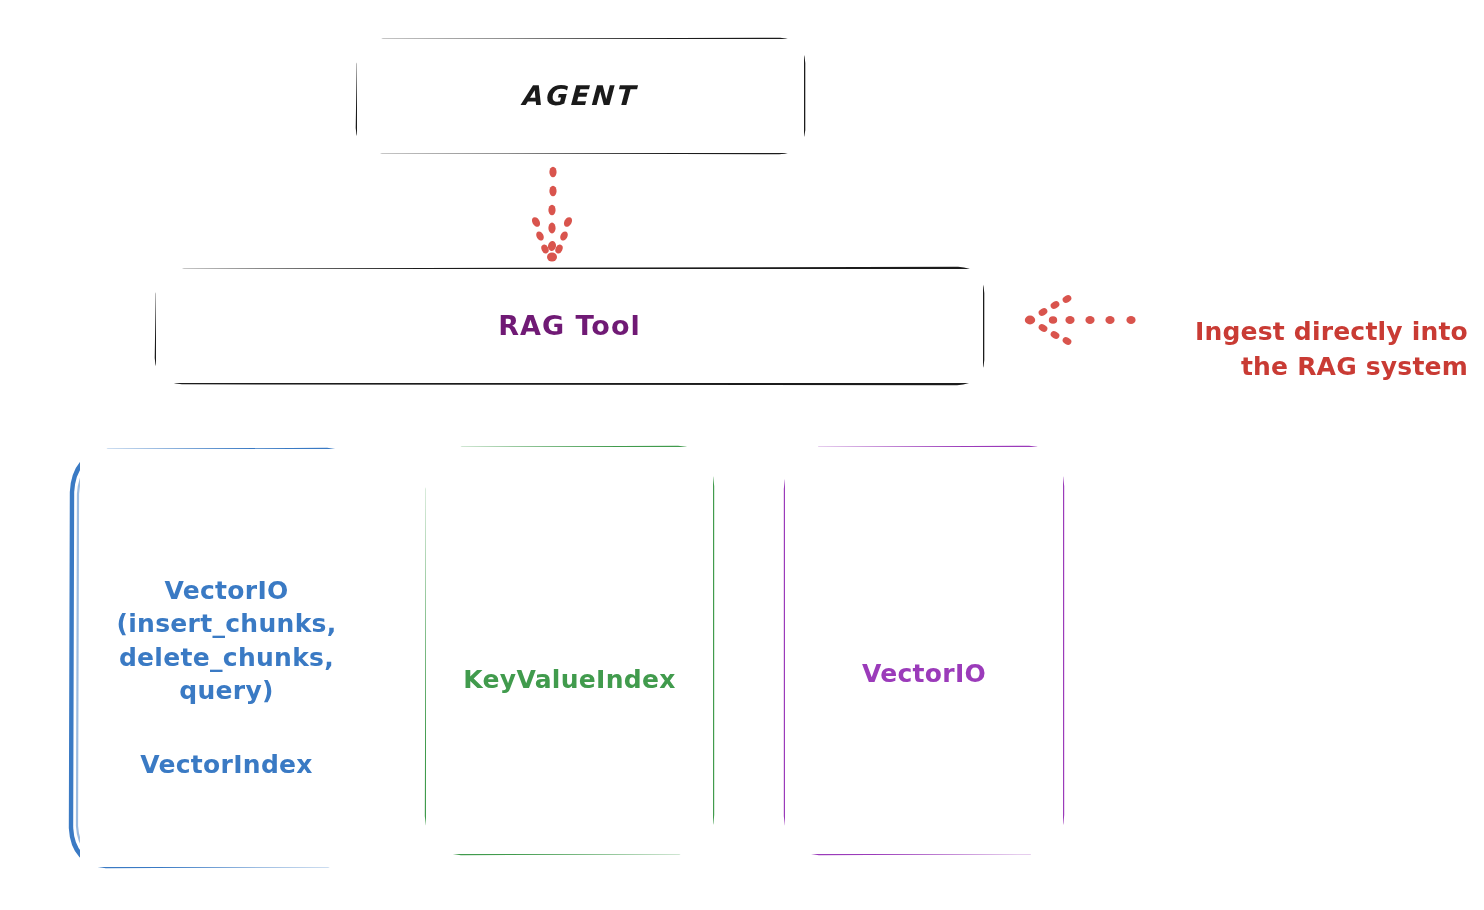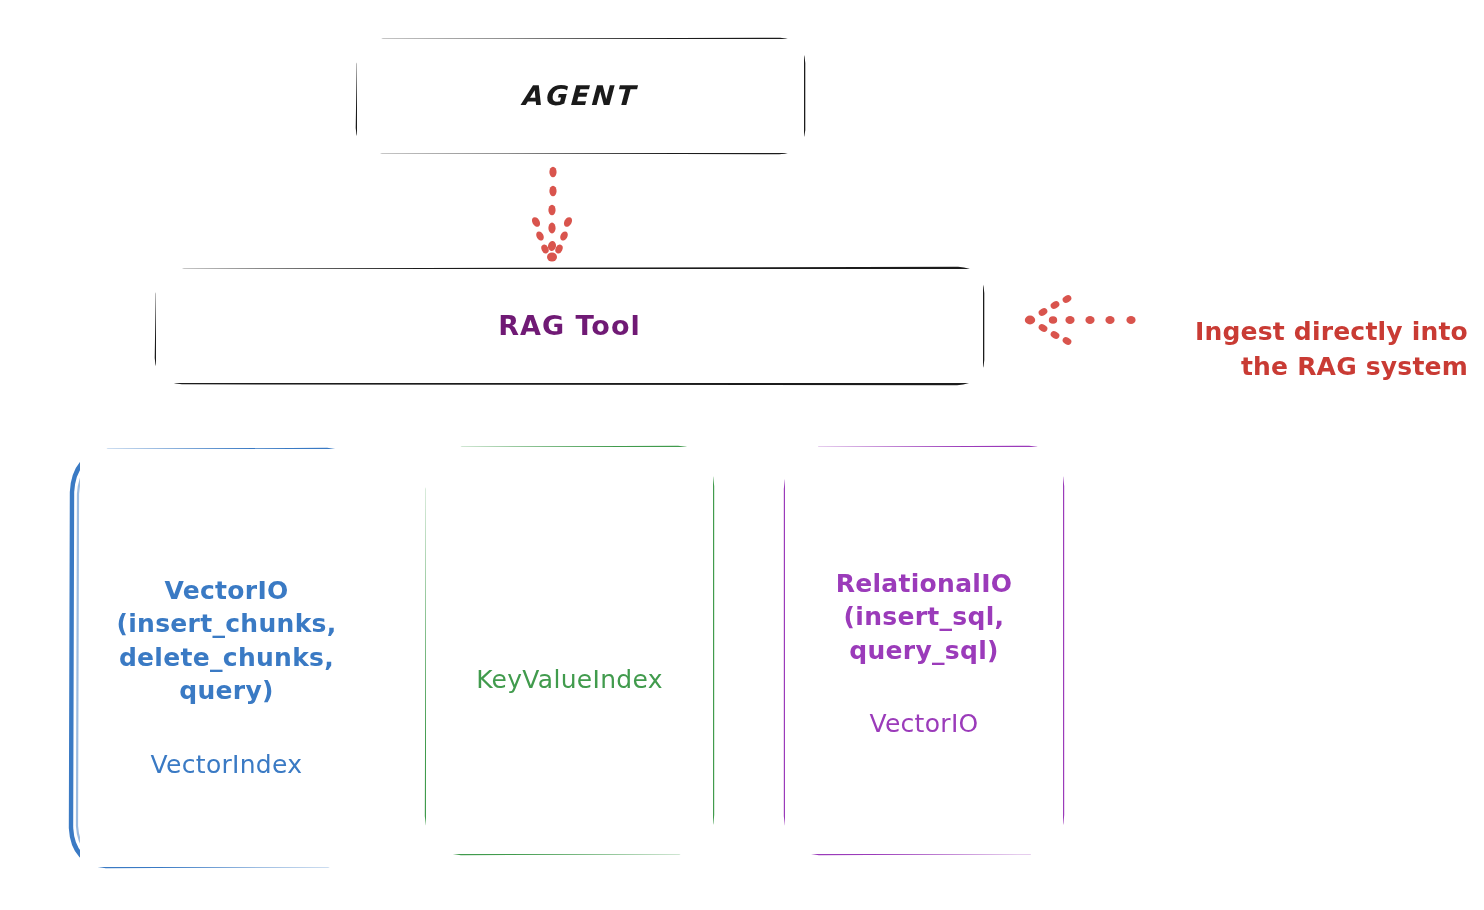--- a/index.html
+++ b/index.html
@@ -105,21 +105,21 @@
     font-family: "DejaVu Sans", sans-serif;
     font-size: 25px;
     font-weight: 600;
     line-height: 1.34;
     white-space: pre-line;
     letter-spacing: 0.3px;
   }
   .provider .index-label {
     font-family: "DejaVu Sans", sans-serif;
     font-size: 25px;
-    font-weight: 400;
+    font-weight: 700;
     letter-spacing: 0.3px;
     margin-top: 42px;
   }
 
   #vector-io-box .api-label,
   #vector-io-box .index-label { color: #3a7ac4; }
   #key-value-io-box .api-label,
   #key-value-io-box .index-label { color: #419b4d; }
   #relational-io-box .api-label,
   #relational-io-box .index-label { color: #9b3bba; }
@@ -235,23 +235,20 @@
 </div>
 
 <div class="node provider" id="key-value-io-box">
   <div class="node-inner">
     <div class="index-label">KeyValueIndex</div>
   </div>
 </div>
 
 <div class="node provider" id="relational-io-box">
   <div class="node-inner">
-    <div class="api-label">RelationalIO
-(insert_sql,
-query_sql)</div>
     <div class="index-label">VectorIO</div>
   </div>
 </div>
 
 <div id="ingest-note">
   <span class="note-line-1">Ingest directly into</span>
   <span class="note-line-2">the RAG system</span>
 </div>
 
 </body></html>

